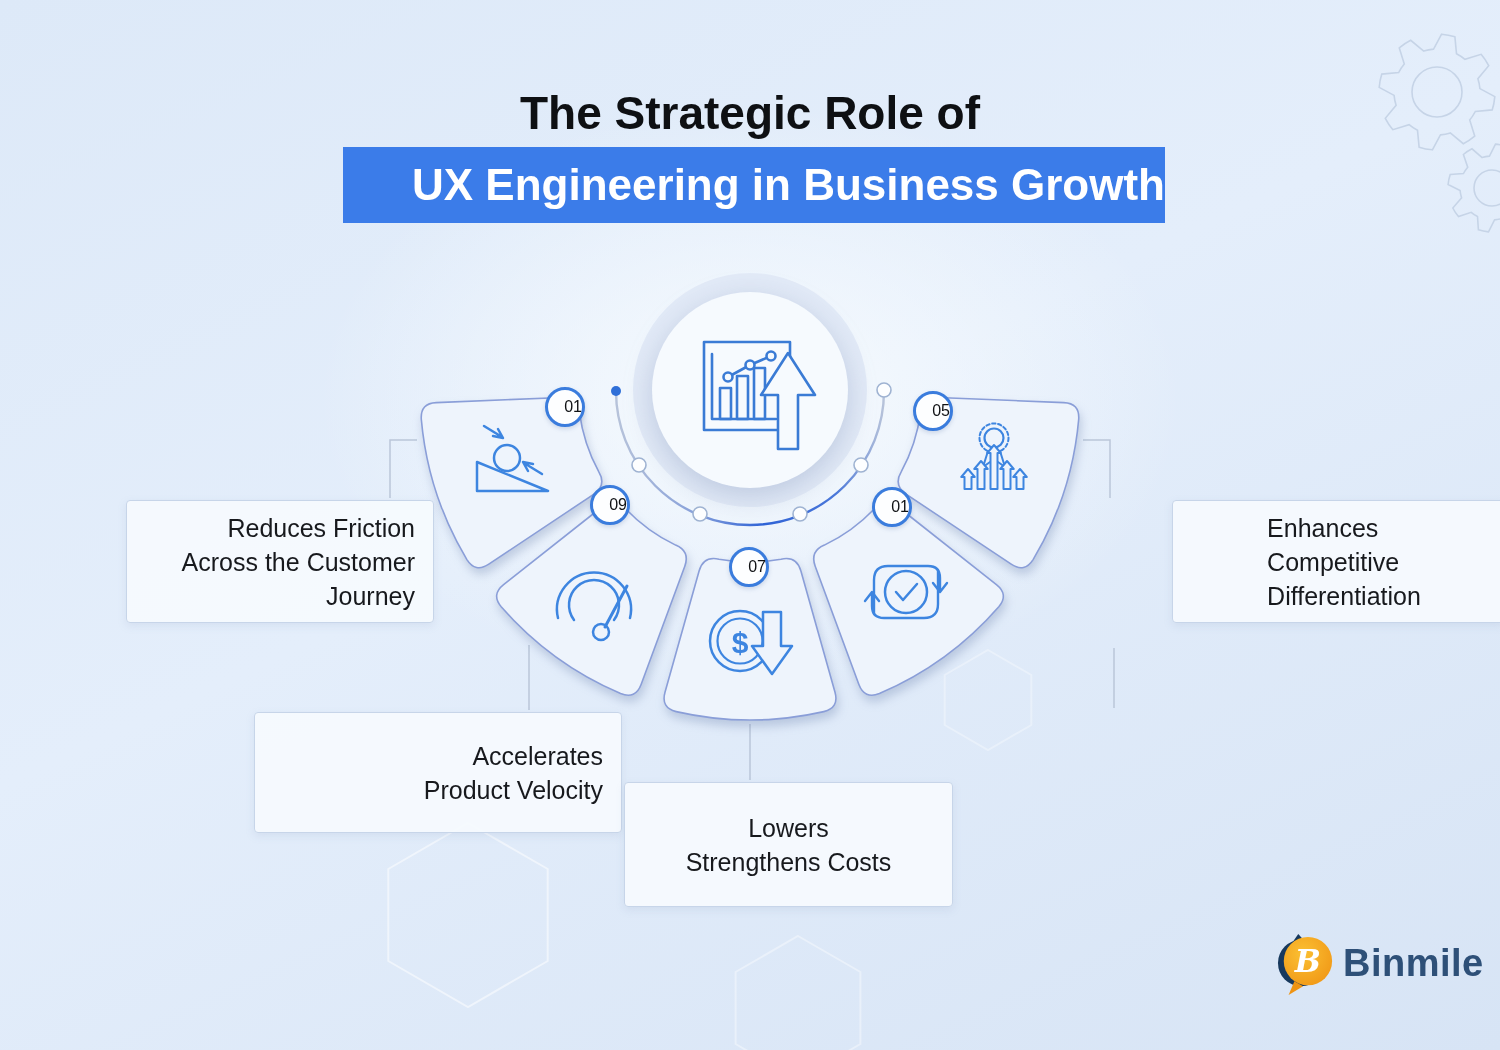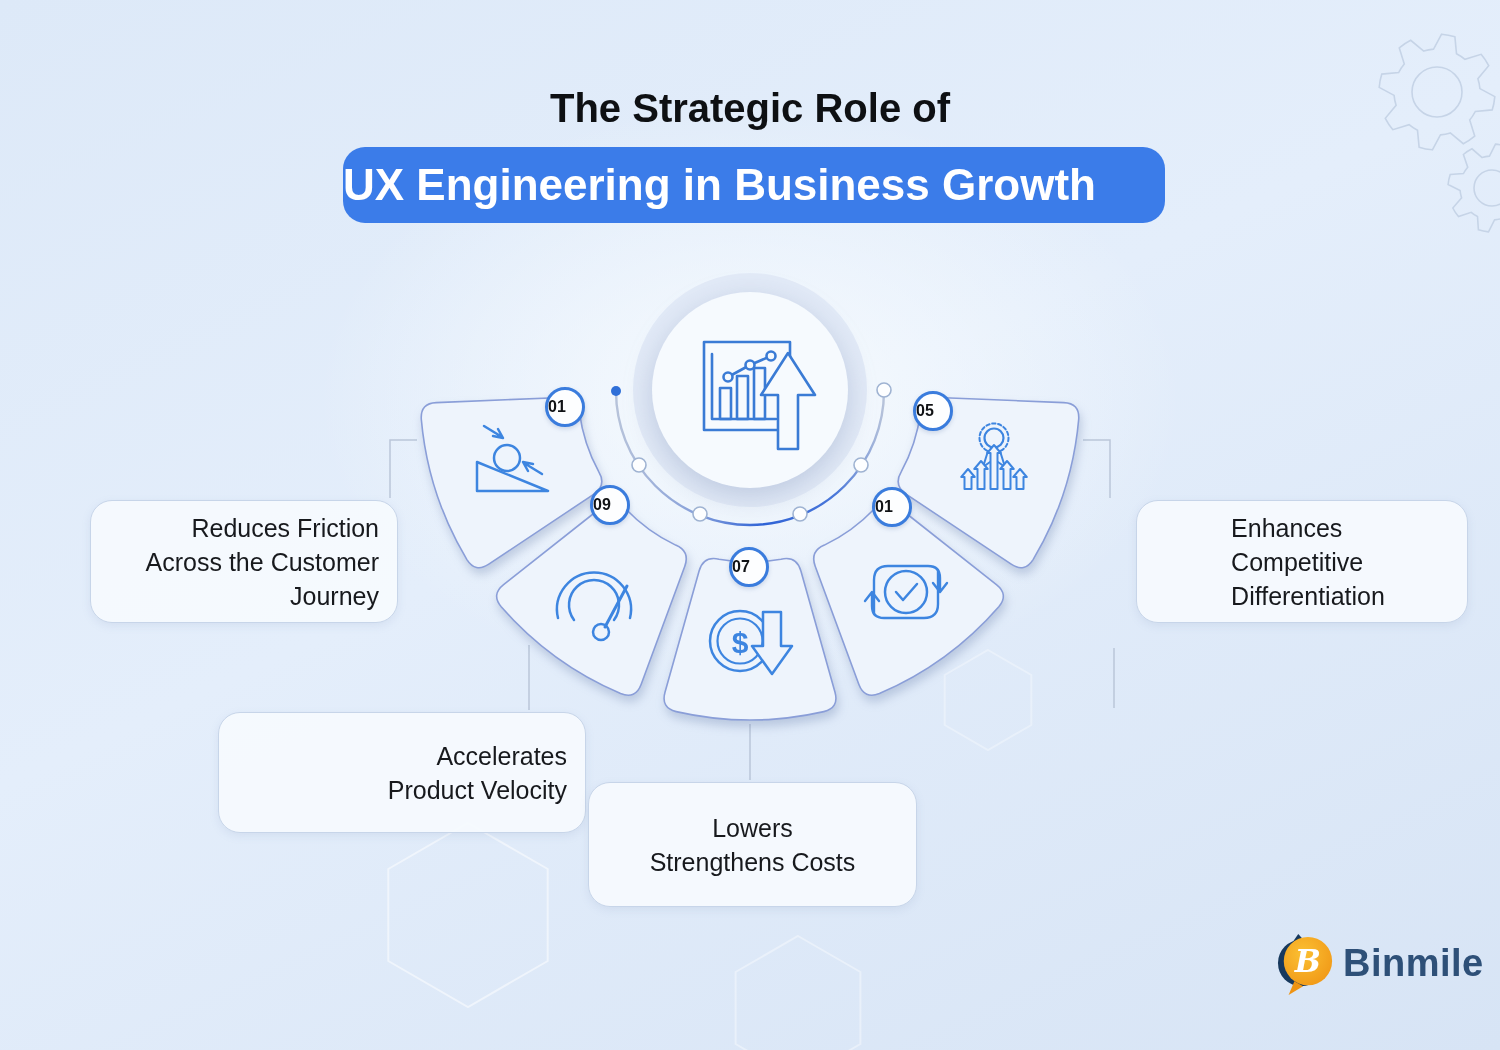--- a/index.html
+++ b/index.html
@@ -17,45 +17,45 @@
   .ic{stroke:#3d85e0;stroke-width:2.5;fill:none;stroke-linecap:round;stroke-linejoin:round;}
   .ic-fill{stroke:#3d85e0;stroke-width:2.5;fill:#eef4fc;stroke-linejoin:round;}
   .cic{stroke:#3a7bd5;stroke-width:2.6;fill:none;stroke-linecap:round;stroke-linejoin:round;}
   .cic-fill{stroke:#3a7bd5;stroke-width:2.6;fill:#f6fafe;stroke-linejoin:round;}
   .connector{stroke:#bac6d9;stroke-width:1.5;fill:none;}
   .decor{stroke:#c6d4e7;stroke-width:1.6;fill:none;}
   .hex{fill:none;stroke-width:2;}
 
   .title-line1{
     position:absolute;left:0;top:86px;width:1500px;text-align:center;
-    font-size:40px;font-weight:700;color:#0e1013;letter-spacing:0;
+    font-size:46px;font-weight:700;color:#0e1013;letter-spacing:0;
   }
   .banner{
     position:absolute;left:343px;top:147px;width:822px;height:76px;
-    background:#3b7ce9;display:flex;align-items:center;justify-content:flex-start;border-radius:22px;
+    background:#3b7ce9;display:flex;align-items:center;justify-content:flex-end;
   }
   .banner span{font-size:44px;font-weight:700;color:#ffffff;white-space:nowrap;}
 
   .info-box{
     position:absolute;box-sizing:border-box;
-    background:rgba(245,250,254,0.95);border:1px solid #c7d5e9;border-radius:22px;
+    background:rgba(245,250,254,0.95);border:1px solid #c7d5e9;border-radius:4px;
     box-shadow:0 3px 8px rgba(130,150,185,0.15);
     display:flex;flex-direction:column;justify-content:center;
-    font-size:25px;line-height:34px;color:#17191d;
+    font-size:25px;line-height:34px;color:#17191d;margin-left:36px;
   }
   .box-label{white-space:pre-line;}
   .box-right{text-align:right;padding:8px 18px 8px 12px;}
   .box-left{text-align:left;padding:8px 12px 8px 24px;}
   .box-center{text-align:center;padding:8px 12px;}
 
   .badge{
     position:absolute;box-sizing:border-box;width:40px;height:40px;border-radius:50%;
     background:#fdfeff;border:3px solid #3a7cdd;
-    display:flex;align-items:center;justify-content:flex-start;
-    font-size:16px;font-weight:700;color:#101215;
+    display:flex;align-items:center;justify-content:flex-end;
+    font-size:16px;font-weight:400;color:#101215;
     box-shadow:0 2px 4px rgba(100,125,170,0.25);
   }
 
   .logo{position:absolute;left:1277px;top:931px;display:flex;align-items:center;gap:8px;}
   .logo-text{font-size:38px;font-weight:700;color:#2e5078;letter-spacing:0.5px;}
 </style>
 </head>
 <body>
 
 <div class="stage">

